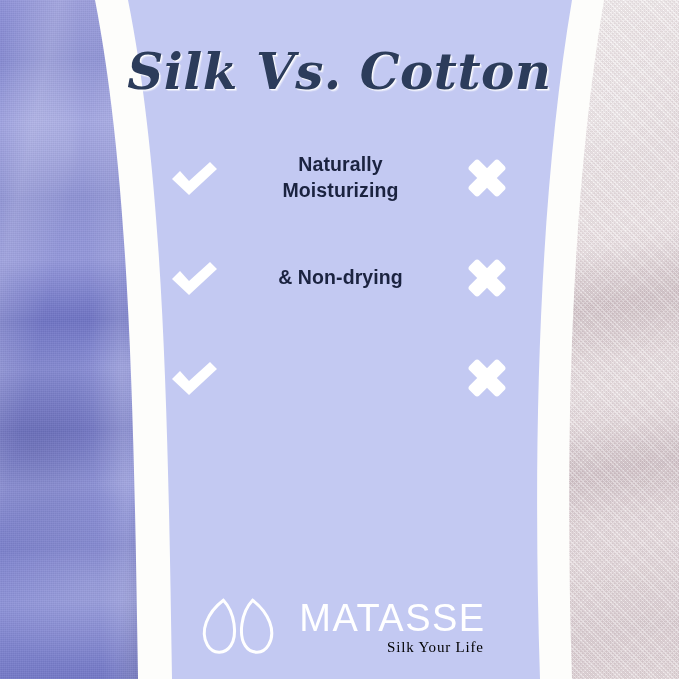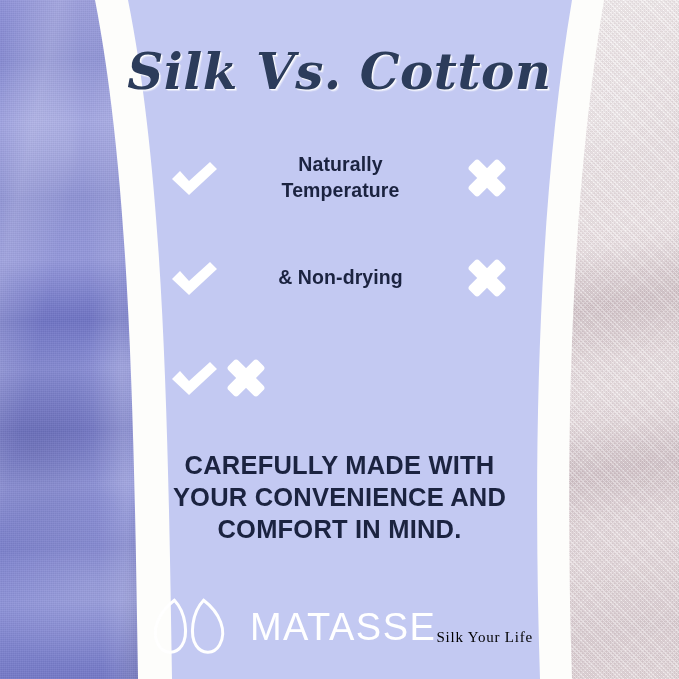--- a/index.html
+++ b/index.html
@@ -129,21 +129,21 @@
     position: absolute;
     top: 128px;
     left: 168px;
     width: 345px;
   }
   .compare-row {
     position: relative;
     height: 100px;
     display: flex;
     align-items: center;
-    justify-content: flex-start;
+    justify-content: space-between;
   }
   .cmp-label {
     flex: 1;
     text-align: center;
     color: #1b2340;
     font-size: 19.5px;
     font-weight: bold;
     line-height: 1.32;
     letter-spacing: 0.1px;
   }
@@ -172,21 +172,21 @@
   .brand {
     position: absolute;
     top: 596px;
     left: 0; right: 0;
     display: flex;
     align-items: center;
     justify-content: center;
     gap: 14px;
   }
   .brand-mark { width: 92px; height: 62px; display: block; }
-  .brand-text { display: flex; flex-direction: row; align-items: center; }
+  .brand-text { display: flex; flex-direction: column; align-items: center; }
   .brand-name {
     color: #ffffff;
     font-size: 38px;
     font-weight: 400;
     letter-spacing: 1.5px;
     line-height: 1;
     font-family: "Liberation Sans", sans-serif;
   }
   .brand-tag {
     color: #000000;
@@ -228,21 +228,21 @@
     <div class="headline">Silk Vs. Cotton</div>
 
     <div class="compare-rows">
 
       <div class="compare-row">
         <svg class="icon-check" viewBox="0 0 52 52">
           <path d="M4,27 L12,19 L21,29 L42,10 L49,17 L21,43 Z" fill="#ffffff"></path>
         </svg>
         <div class="cmp-label">
           <span>Naturally</span>
-          <span class="l2">Temperature</span>
+          <span class="l2">Moisturizing</span>
         </div>
         <svg class="icon-cross" viewBox="0 0 52 52">
           <g transform="rotate(45 26 26)">
             <rect x="19" y="5" width="14" height="42" rx="3.5" fill="#ffffff"></rect>
             <rect x="5" y="19" width="42" height="14" rx="3.5" fill="#ffffff"></rect>
           </g>
         </svg>
       </div>
 
       <div class="compare-row">
@@ -267,25 +267,20 @@
         <svg class="icon-cross" viewBox="0 0 52 52">
           <g transform="rotate(45 26 26)">
             <rect x="19" y="5" width="14" height="42" rx="3.5" fill="#ffffff"></rect>
             <rect x="5" y="19" width="42" height="14" rx="3.5" fill="#ffffff"></rect>
           </g>
         </svg>
       </div>
 
     </div>
 
-    <div class="cta">
-      <span>CAREFULLY MADE WITH</span>
-      <span>YOUR CONVENIENCE AND</span>
-      <span>COMFORT IN MIND.</span>
-    </div>
 
     <div class="brand">
       <svg class="brand-mark" viewBox="0 0 92 62">
         <g fill="none" stroke="#ffffff" stroke-width="3" stroke-linecap="round">
           <path d="M34,4 C16,14 6,32 12,46 C16,56 28,58 35,50 C43,41 44,18 34,4 Z" transform="rotate(-8 34 30)"></path>
           <path d="M56,4 C74,14 84,32 78,46 C74,56 62,58 55,50 C47,41 46,18 56,4 Z" transform="rotate(8 56 30)"></path>
         </g>
       </svg>
       <div class="brand-text">
         <div class="brand-name">MATASSE</div>

